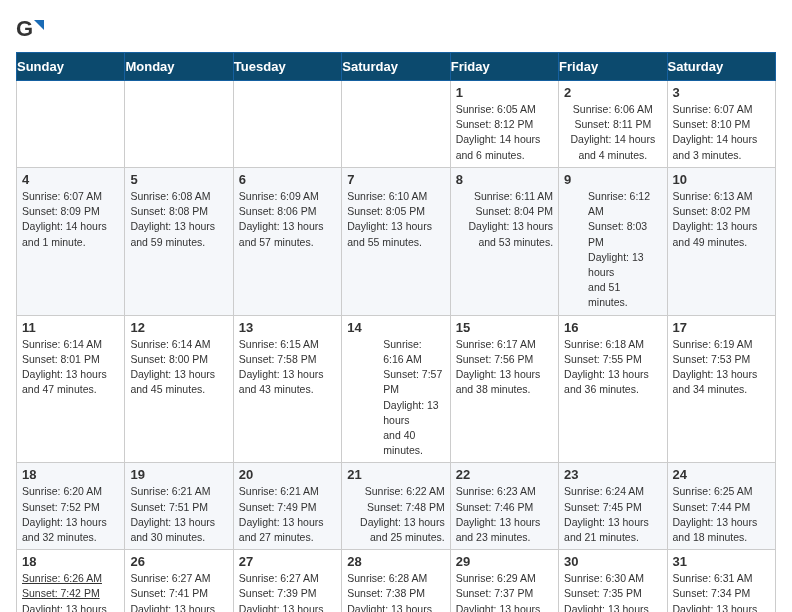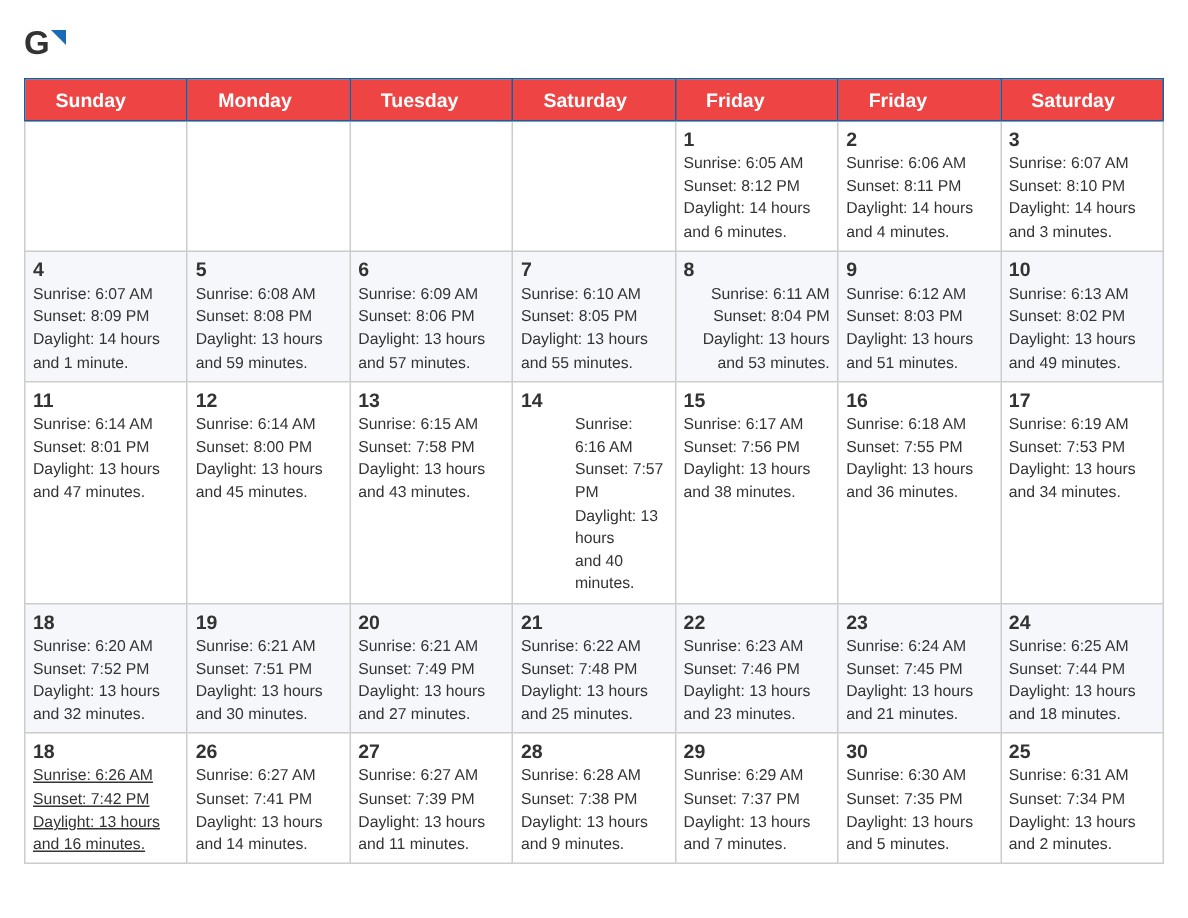--- a/index.html
+++ b/index.html
@@ -52,25 +52,25 @@
     .location {
       font-size: 16px;
       color: #555;
     }
     .calendar {
       width: 100%;
       border-collapse: collapse;
       border: 1px solid #ccc;
     }
     .calendar th {
-      background: #ef4444;
+      background: #0c4a6e;
       color: #fff;
       font-size: 13px;
       font-weight: bold;
-      padding: 6px 20px;
+      padding: 6px 0;
       text-align: left;
       border: 1px solid #1560a0;
     }
     .calendar td {
       border: 1px solid #ccc;
       vertical-align: top;
       padding: 4px 5px;
       width: 108px;
       min-height: 80px;
       font-size: 11px;
@@ -135,21 +135,21 @@
         <td class="empty-cell"></td>
         <td>
           <span class="day-num">1</span>
           <div class="day-info" style="white-space: pre-line;">Sunrise: 6:05 AM
 Sunset: 8:12 PM
 Daylight: 14 hours
 and 6 minutes.</div>
         </td>
         <td>
           <span class="day-num">2</span>
-          <div class="day-info" style="white-space: pre-line;">Sunrise: 6:06 AM
+          <div class="day-info" style="white-space: pre-line; text-align: center;">Sunrise: 6:06 AM
 Sunset: 8:11 PM
 Daylight: 14 hours
 and 4 minutes.</div>
         </td>
         <td>
           <span class="day-num">3</span>
           <div class="day-info" style="white-space: pre-line;">Sunrise: 6:07 AM
 Sunset: 8:10 PM
 Daylight: 14 hours
 and 3 minutes.</div>
@@ -186,21 +186,21 @@
         </td>
         <td>
           <span class="day-num">8</span>
           <div class="day-info" style="white-space: pre-line; text-align: right;">Sunrise: 6:11 AM
 Sunset: 8:04 PM
 Daylight: 13 hours
 and 53 minutes.</div>
         </td>
         <td>
           <span class="day-num">9</span>
-          <div class="day-info" style="white-space: pre-line;">Sunrise: 6:12 AM
+          <div class="day-info" style="white-space: pre-line; margin-left: 24px;">Sunrise: 6:12 AM
 Sunset: 8:03 PM
 Daylight: 13 hours
 and 51 minutes.</div>
         </td>
         <td>
           <span class="day-num">10</span>
           <div class="day-info" style="white-space: pre-line;">Sunrise: 6:13 AM
 Sunset: 8:02 PM
 Daylight: 13 hours
 and 49 minutes.</div>
@@ -274,21 +274,21 @@
         </td>
         <td>
           <span class="day-num">20</span>
           <div class="day-info" style="white-space: pre-line;">Sunrise: 6:21 AM
 Sunset: 7:49 PM
 Daylight: 13 hours
 and 27 minutes.</div>
         </td>
         <td>
           <span class="day-num">21</span>
-          <div class="day-info" style="white-space: pre-line;">Sunrise: 6:22 AM
+          <div class="day-info" style="white-space: pre-line; text-align: right;">Sunrise: 6:22 AM
 Sunset: 7:48 PM
 Daylight: 13 hours
 and 25 minutes.</div>
         </td>
         <td>
           <span class="day-num">22</span>
           <div class="day-info" style="white-space: pre-line;">Sunrise: 6:23 AM
 Sunset: 7:46 PM
 Daylight: 13 hours
 and 23 minutes.</div>
@@ -345,21 +345,21 @@
 and 7 minutes.</div>
         </td>
         <td>
           <span class="day-num">30</span>
           <div class="day-info" style="white-space: pre-line;">Sunrise: 6:30 AM
 Sunset: 7:35 PM
 Daylight: 13 hours
 and 5 minutes.</div>
         </td>
         <td>
-          <span class="day-num">25</span>
+          <span class="day-num">31</span>
           <div class="day-info" style="white-space: pre-line;">Sunrise: 6:31 AM
 Sunset: 7:34 PM
 Daylight: 13 hours
 and 2 minutes.</div>
         </td>
       </tr>
     </tbody>
 </table>
 
 </body></html>

